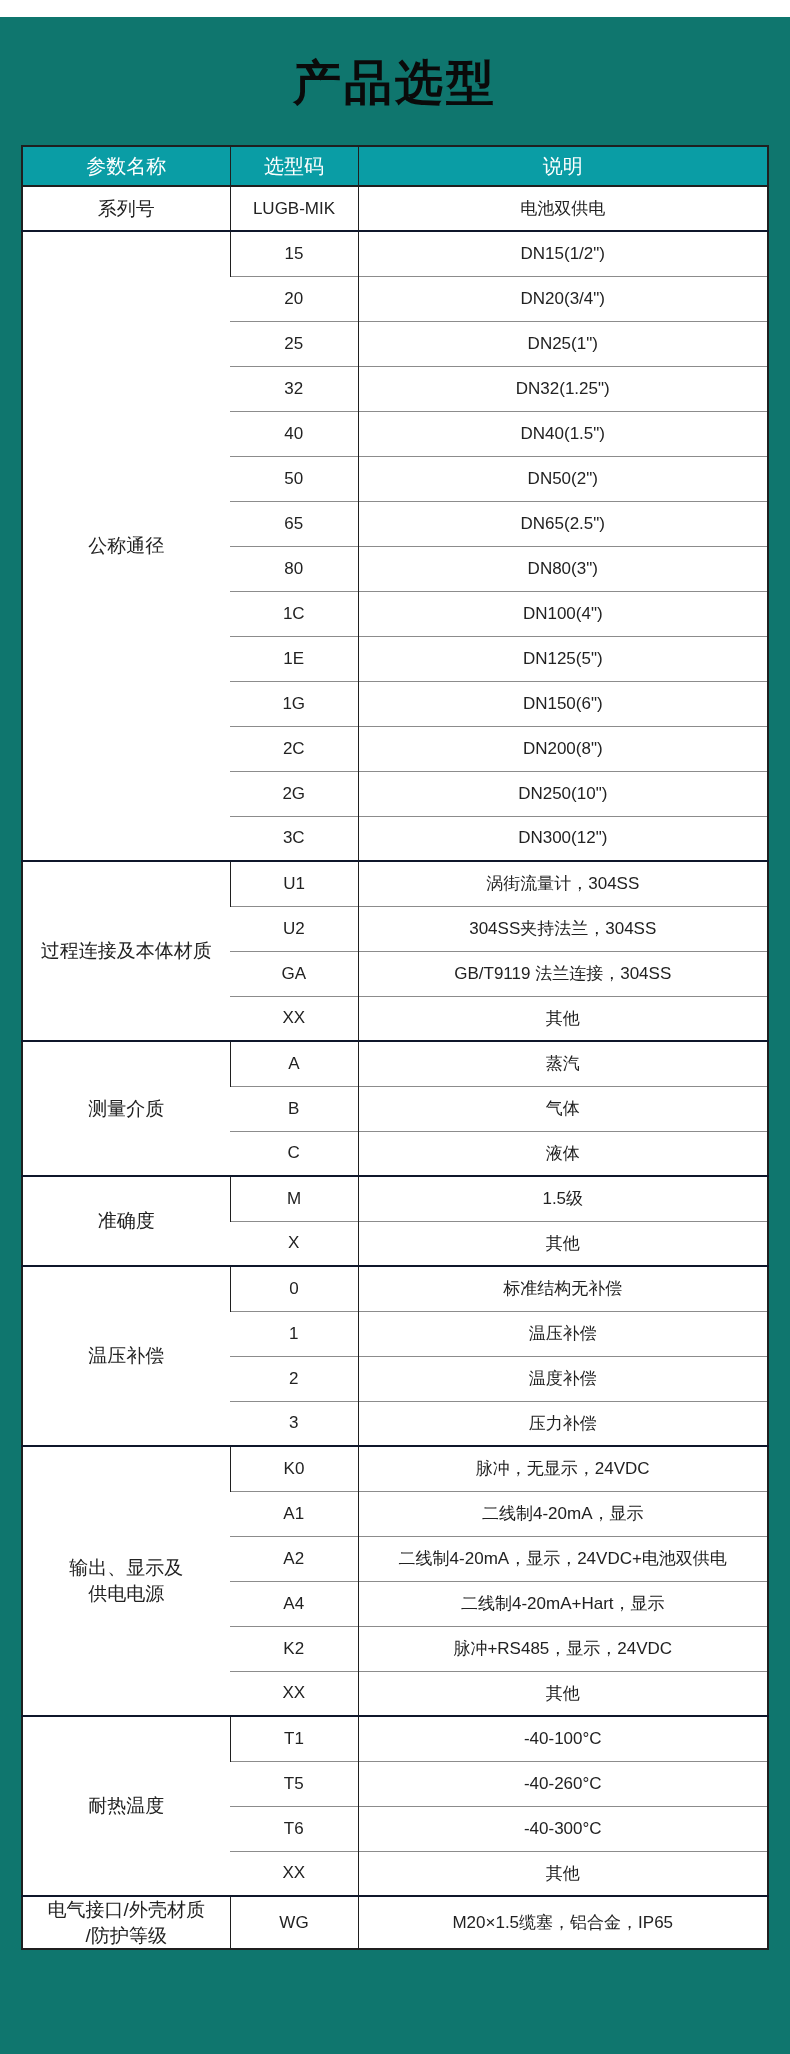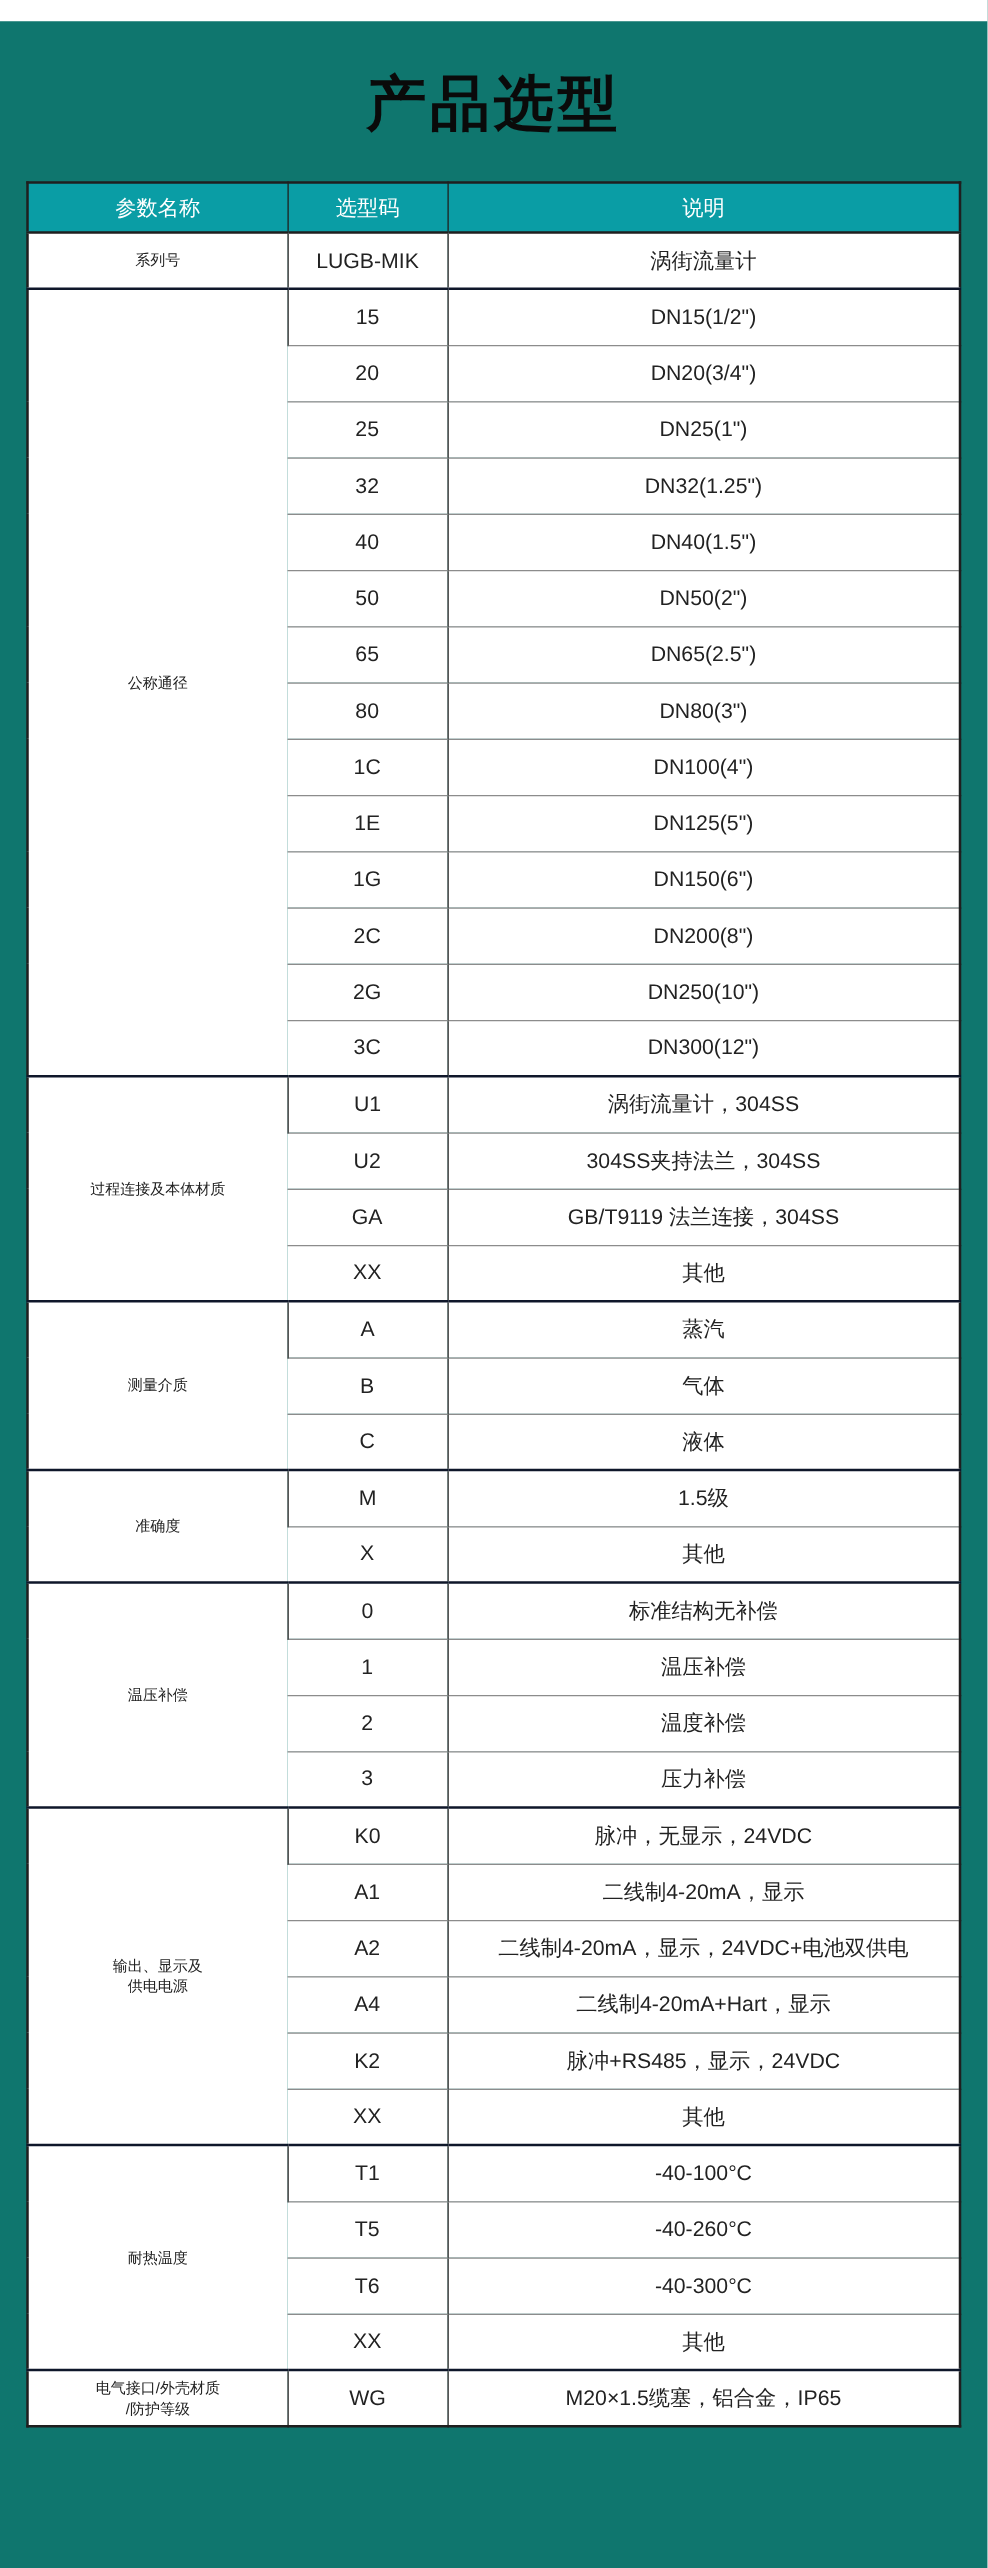--- a/index.html
+++ b/index.html
@@ -30,21 +30,21 @@
     table-layout: fixed;
     border: 2px solid #1f1f1f;
   }
   col.col-param { width: 208px; }
   col.col-code  { width: 128px; }
   col.col-desc  { width: 410px; }
   thead th {
     background: #0a9da5;
     color: #ffffff;
     font-weight: 400;
-    font-size: 17px;
+    font-size: 20px;
     height: 40px;
     text-align: center;
     vertical-align: middle;
     border-left: 1px solid #1f1f1f;
     border-bottom: 2px solid #1f1f1f;
   }
   thead th:first-child { border-left: none; }
   tbody td {
     height: 45px;
     text-align: center;
@@ -54,21 +54,21 @@
     background: #ffffff;
     border-left: 1px solid #1f1f1f;
     border-top: 1px solid #8c8c8c;
   }
   tbody td:first-child { border-left: none; }
   tbody tr.group-first td { border-top: 2px solid #0f172a; }
   tbody tr:first-child td { border-top: none; }
   td.param-cell {
     white-space: pre-line;
     line-height: 1.35;
-    font-size: 12px;
+    font-size: 19px;
   }
 </style>
 </head>
 <body>
 
 <div class="page">
 
   <h1 class="page-title">产品选型</h1>
 
   <table class="selection-table">
@@ -81,21 +81,21 @@
       <tr>
         <th>参数名称</th>
         <th>选型码</th>
         <th>说明</th>
       </tr>
     </thead>
     <tbody id="table-body">
         <tr class="group-first">
           <td class="param-cell" rowspan="1">系列号</td>
           <td class="code-cell">LUGB-MIK</td>
-          <td class="desc-cell">涡街流量计</td>
+          <td class="desc-cell">电池双供电</td>
         </tr>
         <tr class="group-first">
           <td class="param-cell" rowspan="14">公称通径</td>
           <td class="code-cell">15</td>
           <td class="desc-cell">DN15(1/2")</td>
         </tr>
         <tr>
           <td class="code-cell">20</td>
           <td class="desc-cell">DN20(3/4")</td>
         </tr>

